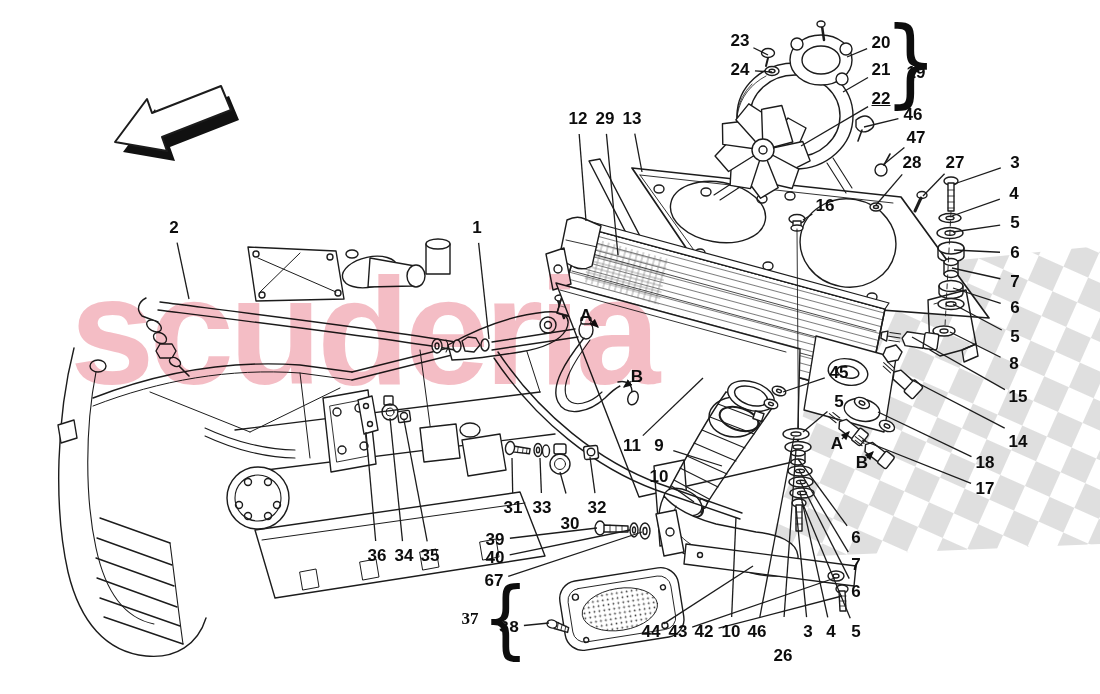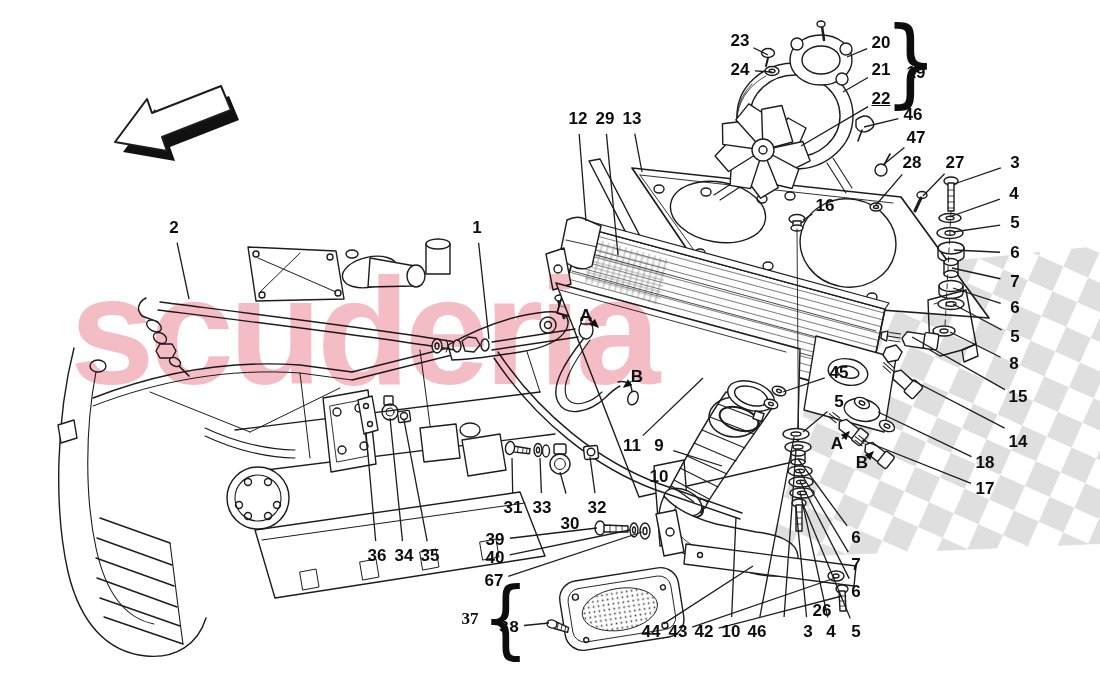--- a/index.html
+++ b/index.html
@@ -526,21 +526,21 @@
       <div class="callout" style="left: 495px; top: 540px;">39</div>
       <div class="callout" style="left: 495px; top: 558px;">40</div>
       <div class="callout" style="left: 494px; top: 581px;">67</div>
       <div class="callout" style="left: 470px; top: 619px; font-family: Liberation Serif, serif;">37</div>
       <div class="callout" style="left: 509px; top: 627px; font-family: Liberation Mono, monospace;">38</div>
       <div class="callout" style="left: 651px; top: 632px;">44</div>
       <div class="callout" style="left: 678px; top: 632px;">43</div>
       <div class="callout" style="left: 704px; top: 632px;">42</div>
       <div class="callout" style="left: 731px; top: 632px;">10</div>
       <div class="callout" style="left: 757px; top: 632px;">46</div>
-      <div class="callout" style="left: 783px; top: 611px; margin-left: 39px;">26</div>
+      <div class="callout" style="left: 783px; top: 656px;">26</div>
       <div class="callout" style="left: 808px; top: 632px;">3</div>
       <div class="callout" style="left: 831px; top: 632px;">4</div>
       <div class="callout" style="left: 856px; top: 632px;">5</div>
       <div class="callout" style="left: 856px; top: 538px;">6</div>
       <div class="callout" style="left: 856px; top: 565px;">7</div>
       <div class="callout" style="left: 856px; top: 592px;">6</div>
       <div class="brace" style="left: 884px; top: 19.6px; font-size: 84px;">}</div>
       <div class="brace" style="left: 482px; top: 580.6px; font-size: 74px;">{</div>
     </div>
 </div>

